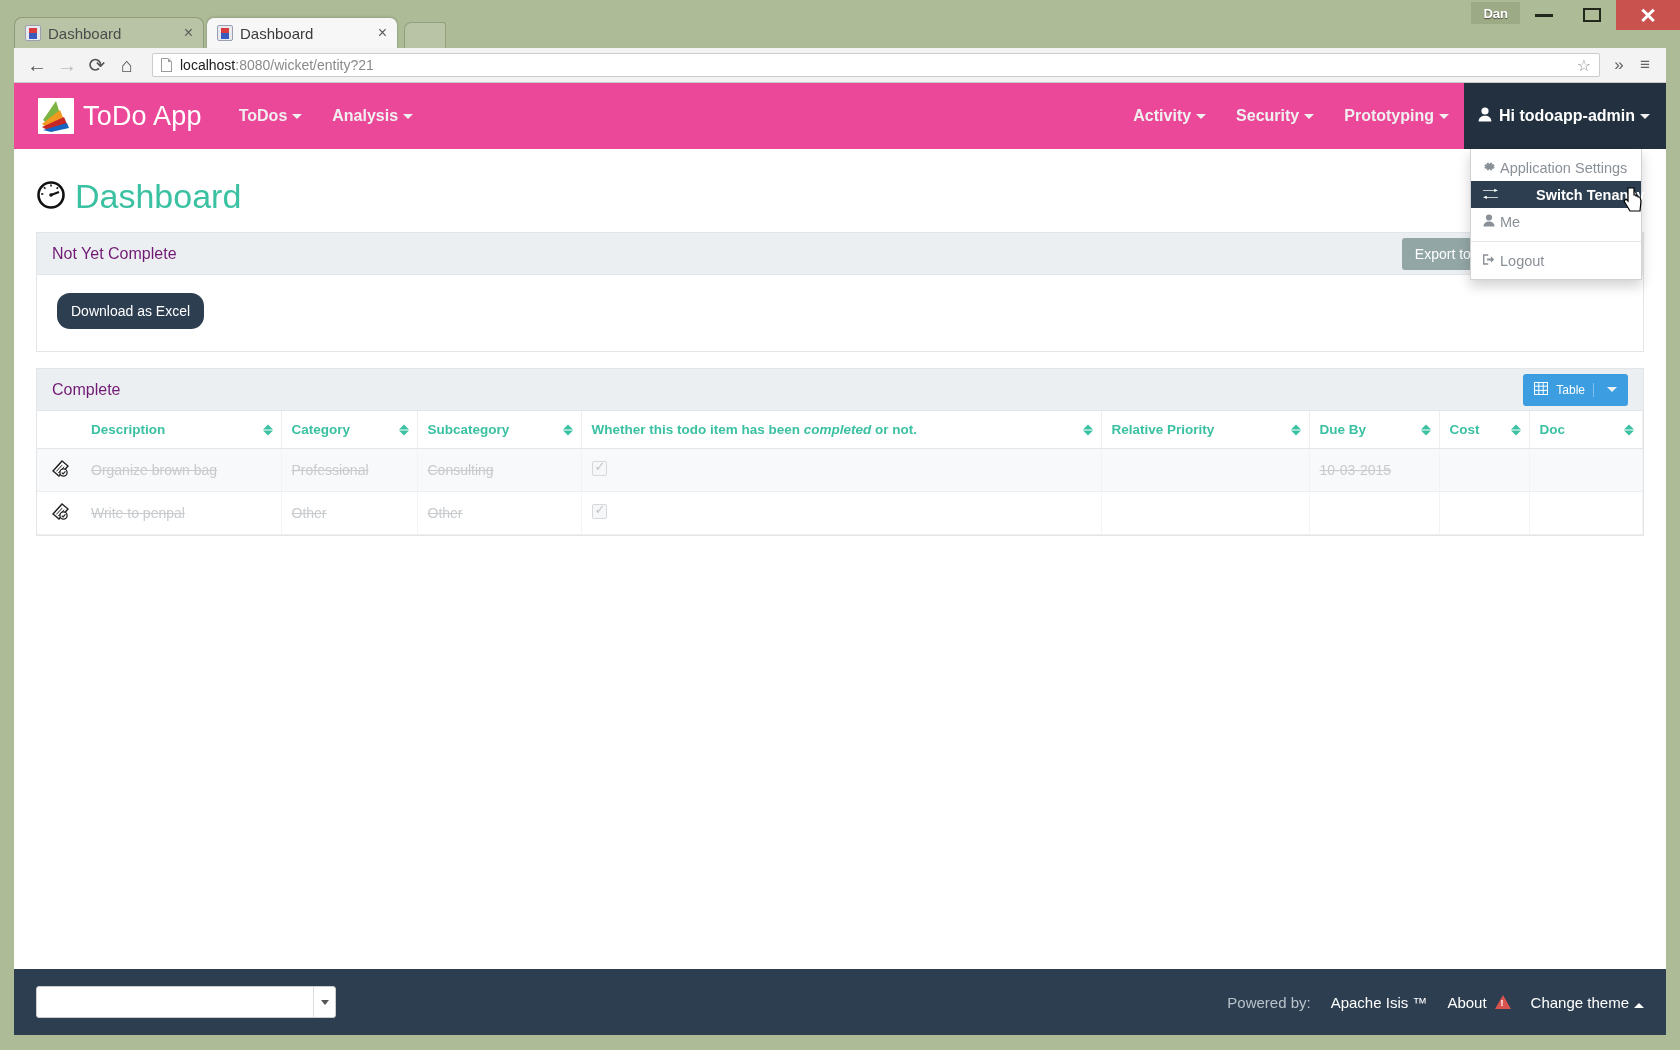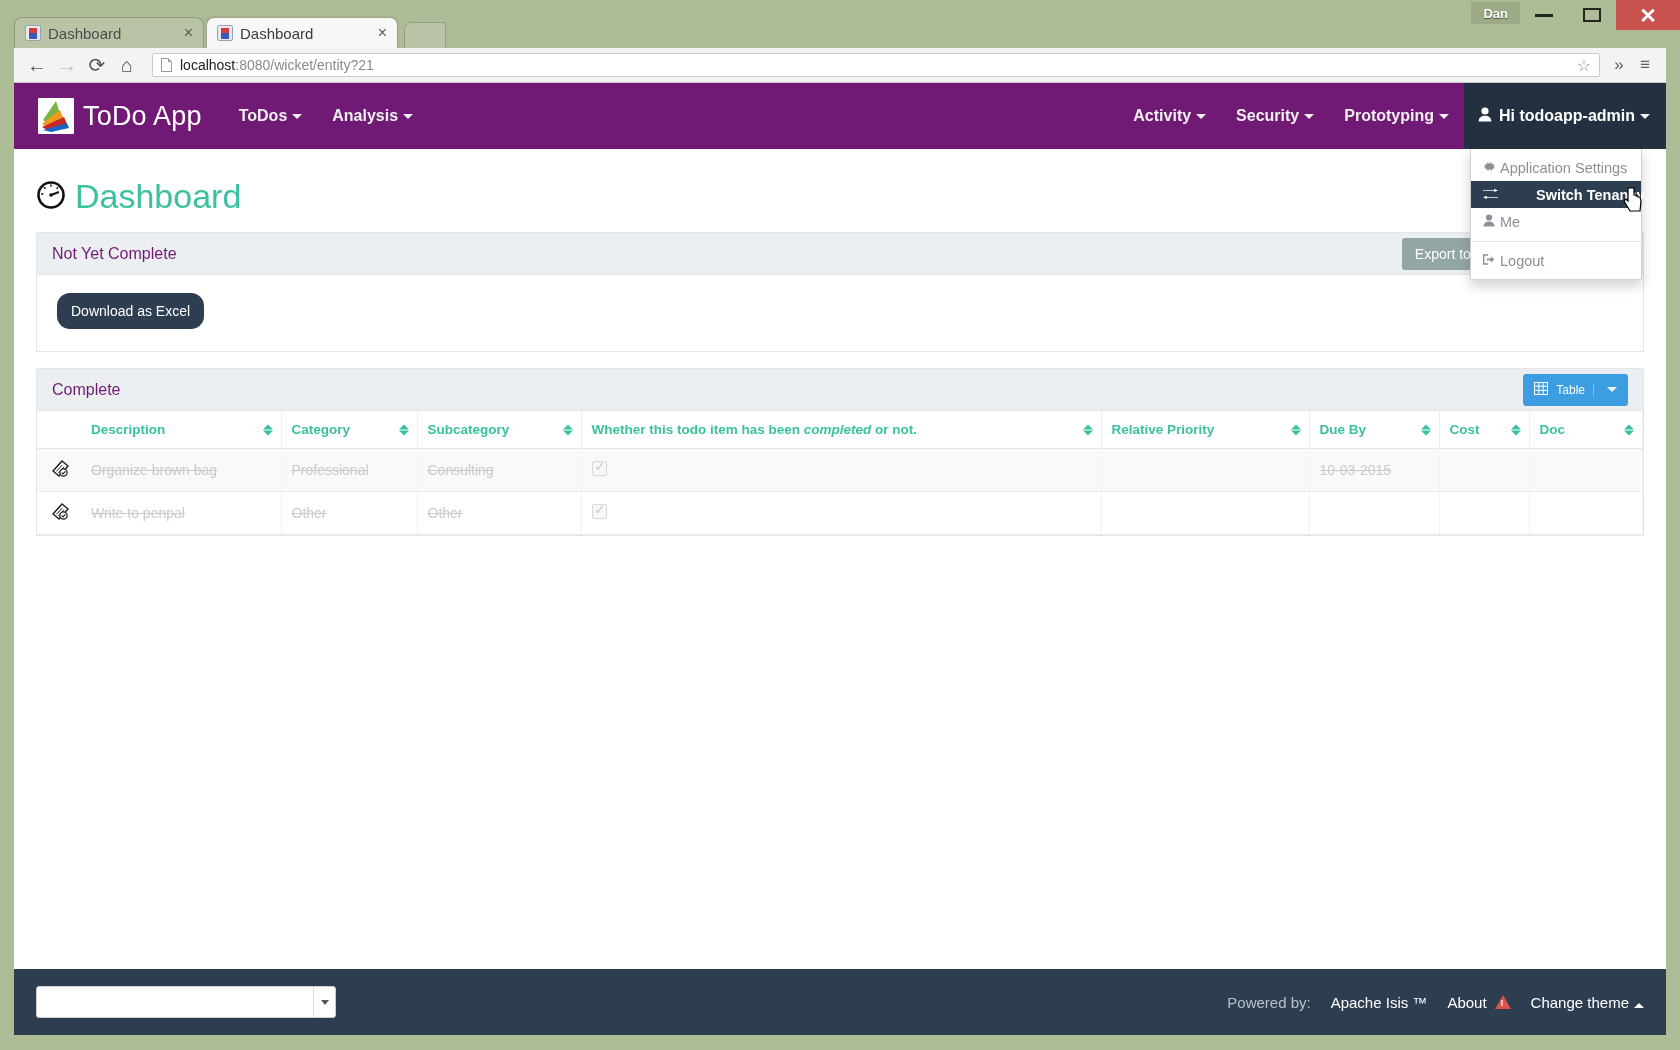--- a/index.html
+++ b/index.html
@@ -101,21 +101,21 @@
   #viewport {
     position:absolute; left:14px; top:83px; width:1652px; height:952px;
     background:#fff; overflow:hidden;
   }
   
   #accent-strip { position:absolute; left:0; top:0; width:10px; height:66px; background:#29b598; }
 
   
   #navbar {
     position:absolute; left:0; top:0; width:1652px; height:66px;
-    background:#701a75;
+    background:#ec4899;
     display:flex; align-items:center;
   }
   #brand { display:flex; align-items:center; margin-left:24px; }
   #brand-logo { width:36px;height:36px;background:#fff;position:relative;overflow:hidden;border-radius:1px;}
   #brand-logo svg{position:absolute;left:0;top:0;}
   #brand-text { color:#fff; font-size:27px; margin-left:9px; font-weight:400; letter-spacing:.2px;}
   .nav-item {
     color:#f0f0f0; font-size:16px; font-weight:bold; padding:0 15px; line-height:66px; height:66px;
     white-space:nowrap;
   }

